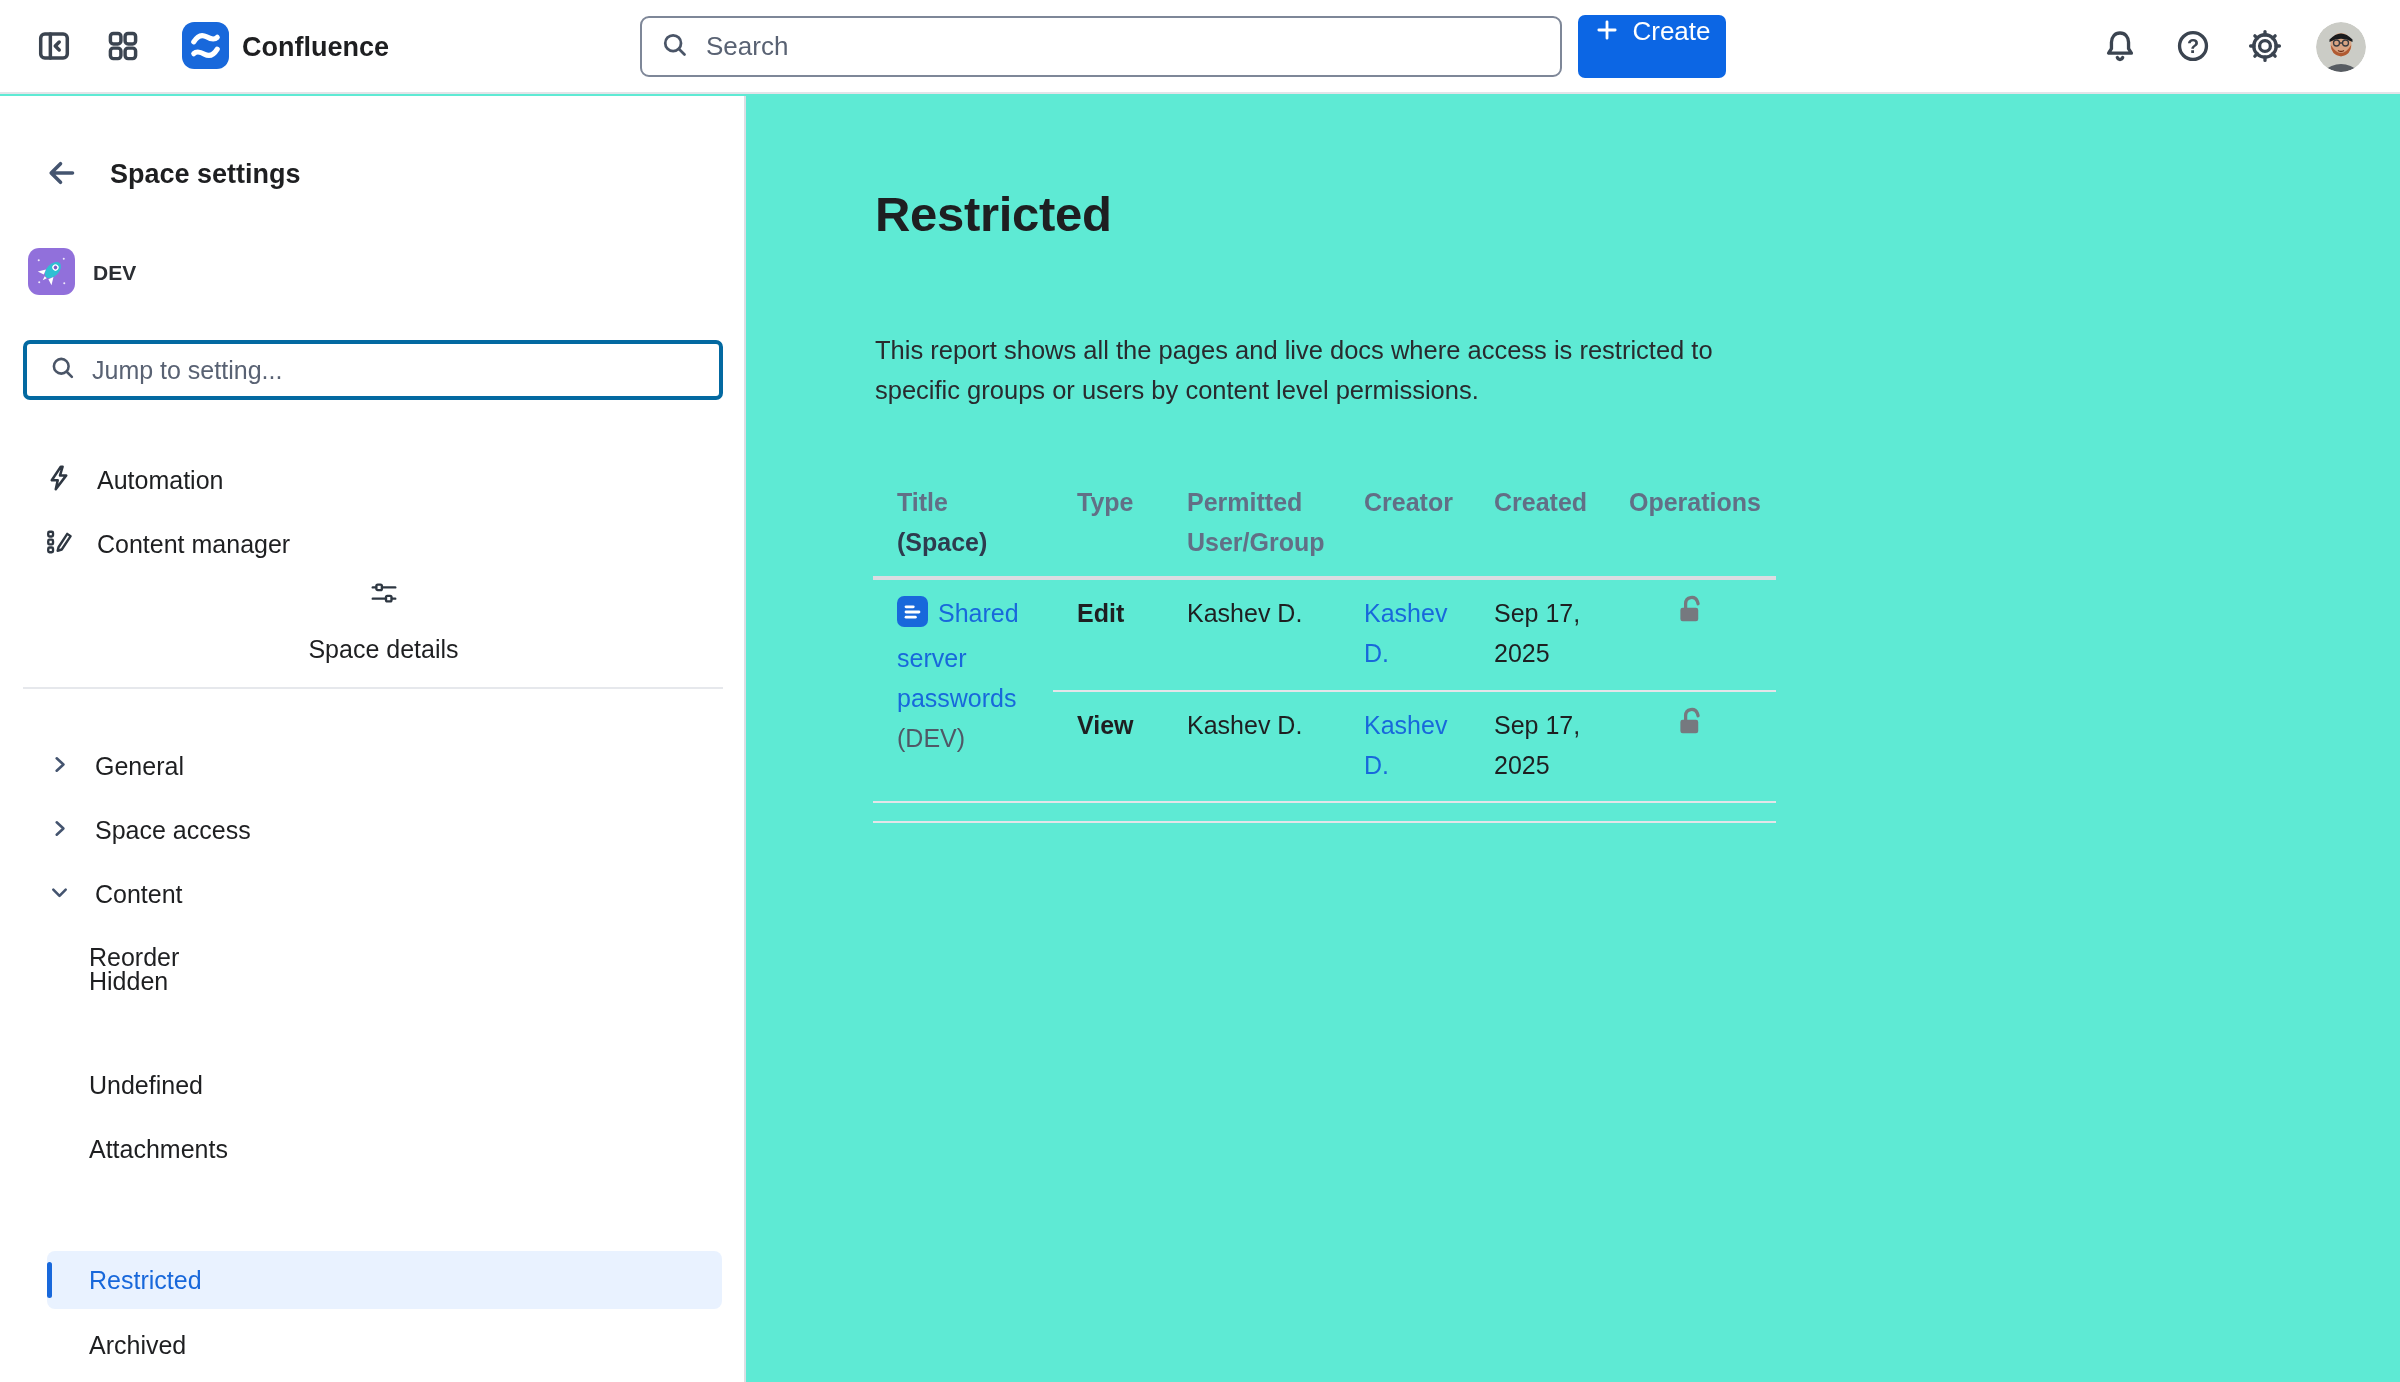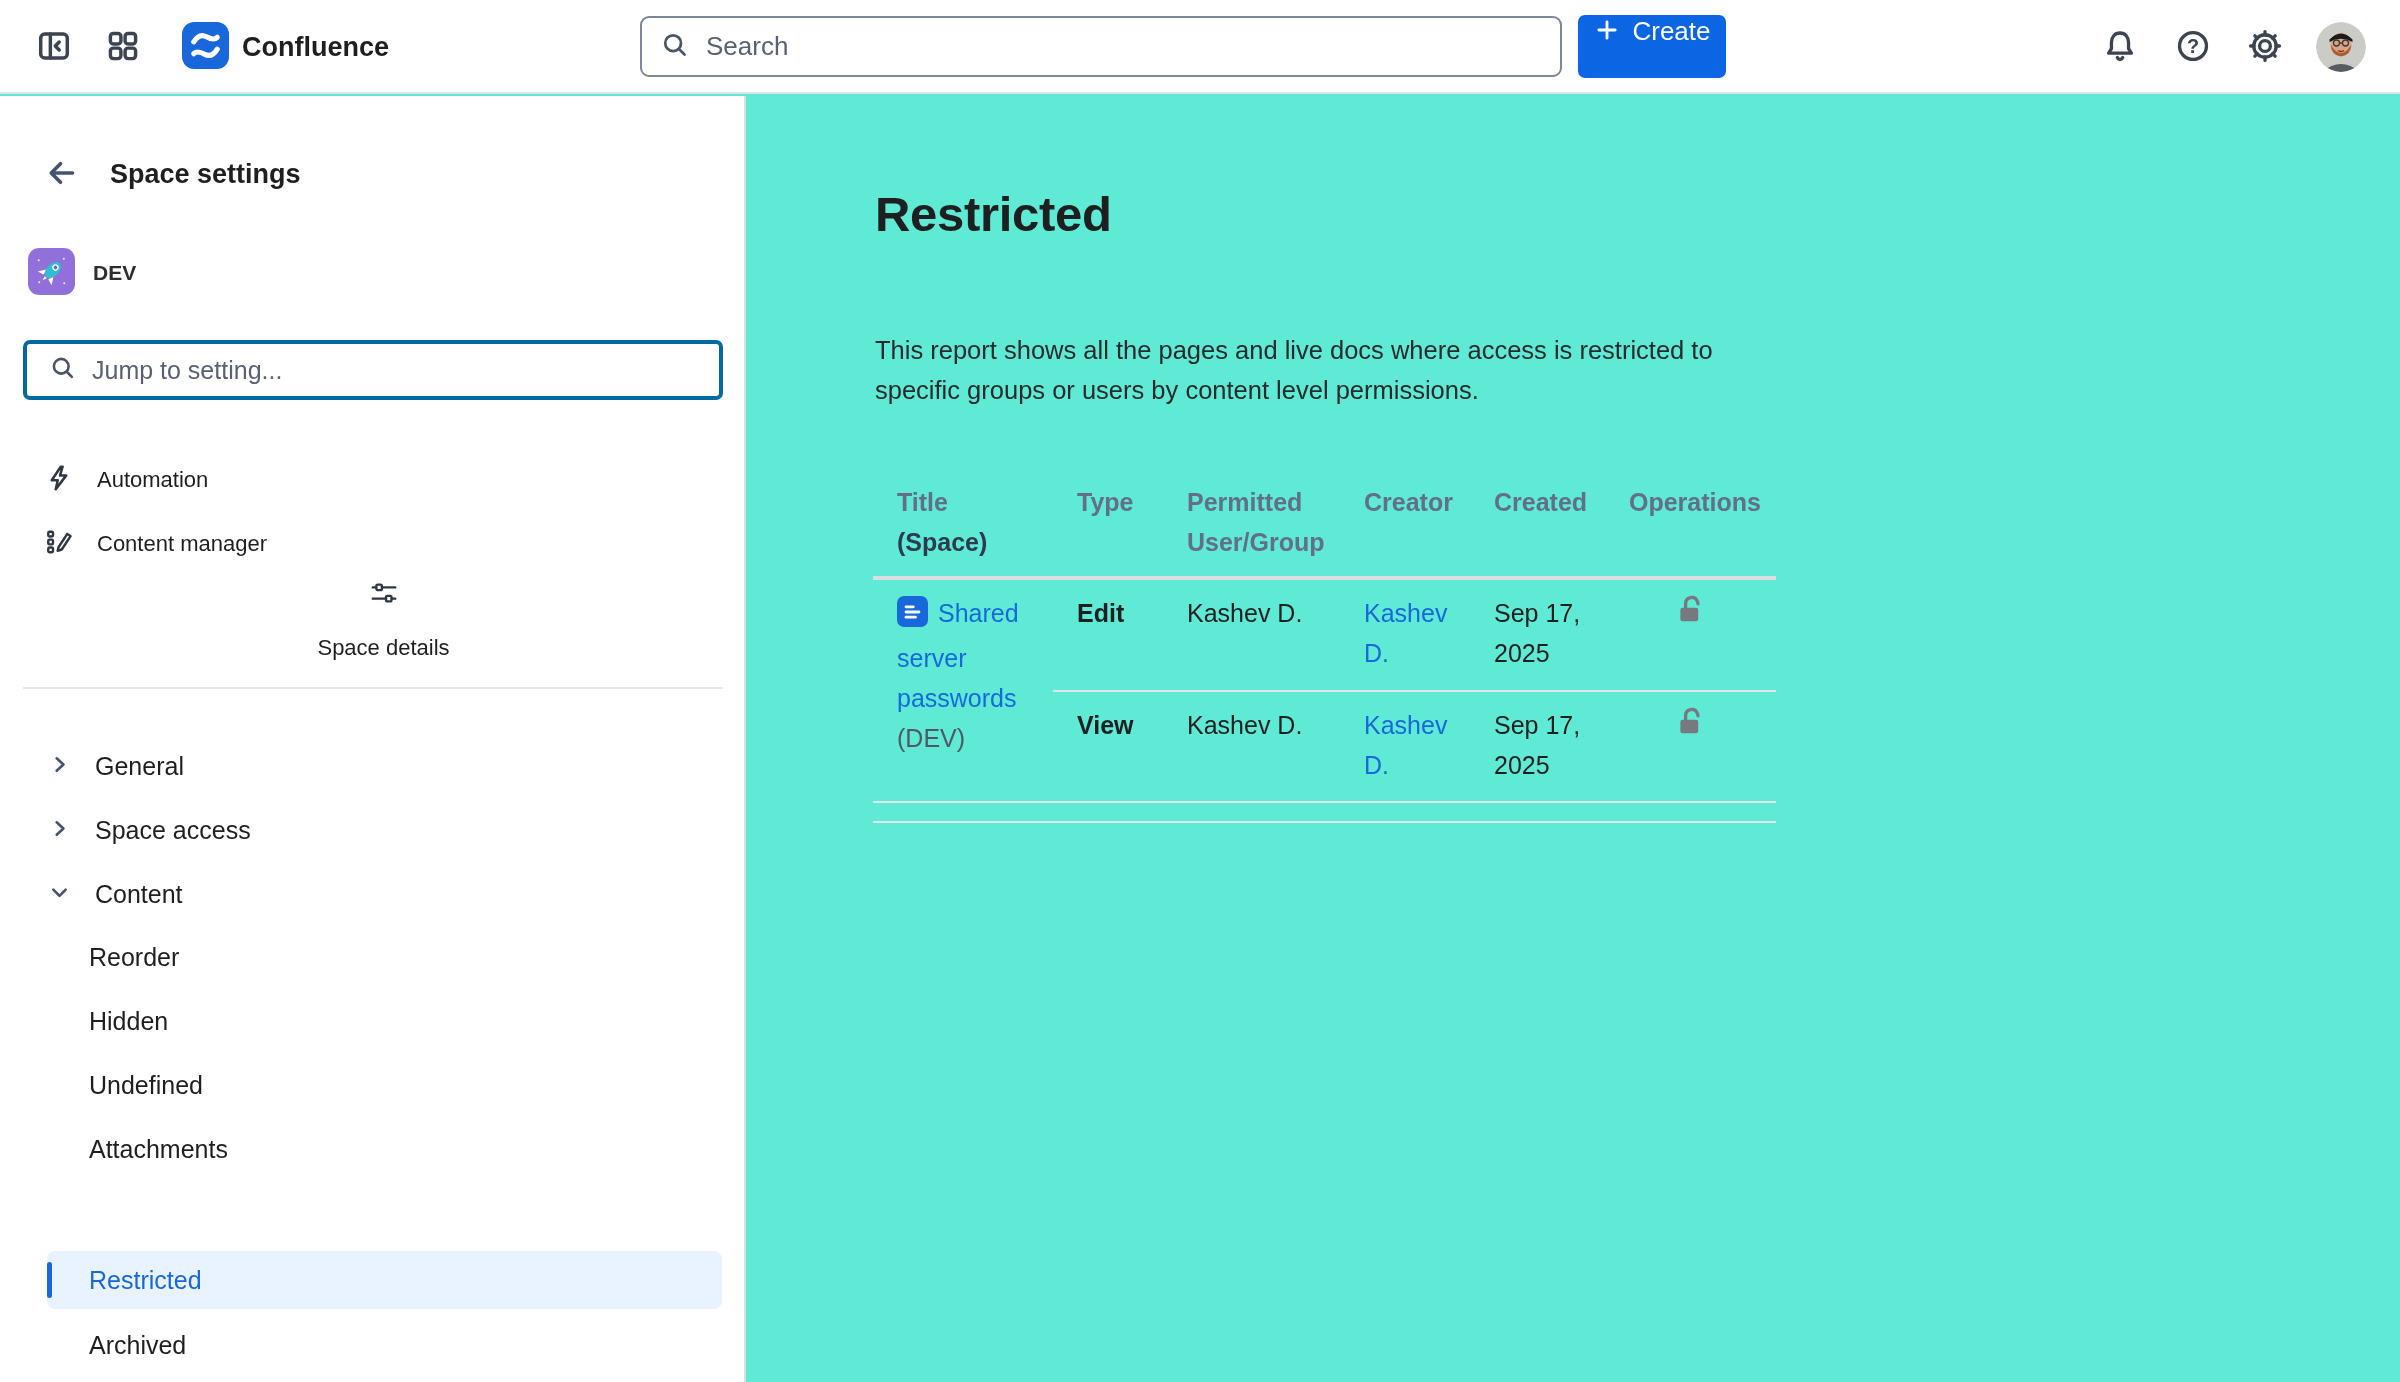--- a/index.html
+++ b/index.html
@@ -22,21 +22,21 @@
   .side-abs{position:absolute;display:flex;align-items:center;}
   .back-row{left:40px;top:56px;height:44px;gap:26px;}
   .back-btn{width:44px;height:44px;display:flex;align-items:center;justify-content:center;border:none;background:transparent;border-radius:6px;cursor:pointer;padding:0;}
   .side-title{font-size:27px;font-weight:700;color:#1E1F21;}
   .space-row{left:28px;top:153px;height:48px;gap:18px;}
   .space-name{font-size:21px;font-weight:600;color:#2B2E33;}
   .jump-box{left:23px;top:244px;width:700px;height:60px;border:4px solid #0369a1;border-radius:7px;box-sizing:border-box;gap:13px;padding-left:22px;background:#fff;}
   .jump-box input{border:none;outline:none;font-size:25px;flex:1;font-family:inherit;background:transparent;color:#1E1F21;}
   .jump-box input::placeholder{color:#596273;}
   .nav-row{left:23px;width:700px;height:60px;gap:23px;padding-left:21px;box-sizing:border-box;border-radius:8px;cursor:pointer;}
-  .nav-row .lbl{font-size:22px;font-weight:500;color:#1E1F21;}
+  .nav-row .lbl{font-size:25px;font-weight:500;color:#1E1F21;}
   .divider{position:absolute;left:23px;top:591px;width:700px;height:2px;background:#E6E8EC;}
   .section-row{left:23px;width:700px;height:60px;gap:22px;padding-left:23px;box-sizing:border-box;cursor:pointer;}
   .section-row .lbl{font-size:25px;font-weight:500;color:#1E1F21;}
   .child-row{left:47px;width:675px;height:58px;padding-left:42px;box-sizing:border-box;border-radius:8px;cursor:pointer;position:absolute;display:flex;align-items:center;}
   .child-row .lbl{font-size:25px;font-weight:500;color:#1E1F21;}
   .child-row.selected{background:#E9F2FF;}
   .child-row.selected .lbl{color:#1868DB;}
   .sel-bar{position:absolute;left:0;top:11px;width:5px;height:36px;border-radius:3px;background:#1868DB;}
 
   
@@ -261,21 +261,21 @@
         <svg width="27" height="27" viewBox="0 0 24 24" fill="none" stroke="#44546F" stroke-width="2.3" stroke-linecap="round" stroke-linejoin="round">
           <path d="M6.5 9.5 L12 15 L17.5 9.5"></path>
         </svg>
       </span>
       <span class="lbl">Content</span>
     </div>
 
     <div class="child-row" style="top:832px;">
       <span class="lbl">Reorder</span>
     </div>
-    <div class="child-row" style="top:896px;">
+    <div class="child-row" style="top:856px;">
       <span class="lbl">Hidden</span>
     </div>
     <div class="child-row" style="top:960px;">
       <span class="lbl">Undefined</span>
     </div>
     <div class="child-row" style="top:1024px;">
       <span class="lbl">Attachments</span>
     </div>
     <div class="child-row selected" style="top:1155px;">
       <span class="sel-bar"></span>

